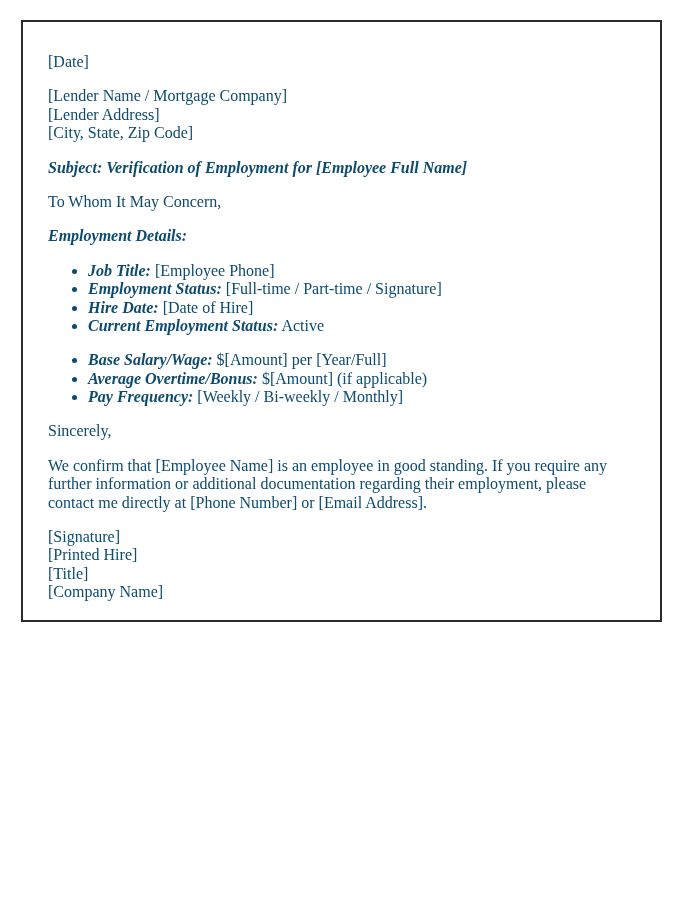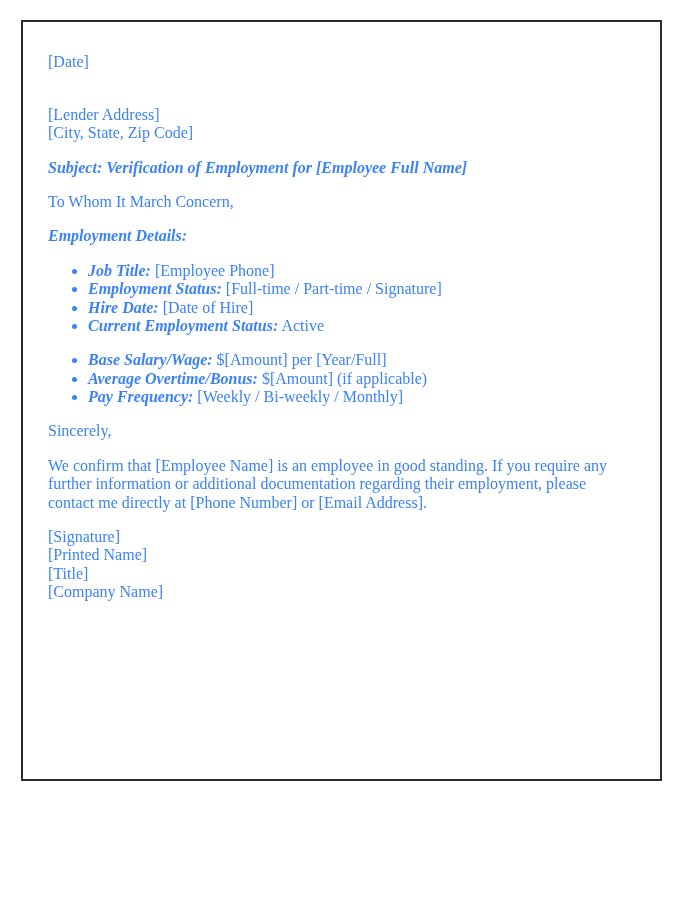--- a/index.html
+++ b/index.html
@@ -8,29 +8,29 @@
     background: #ffffff;
     width: 700px;
     height: 900px;
     overflow: hidden;
   }
   .letter-frame {
     position: absolute;
     left: 21px;
     top: 20px;
     width: 641px;
-    height: 761px;
+    height: 602px;
     box-sizing: border-box;
     border: 2px solid #2b2b2b;
     background: #ffffff;
     padding: 15px 25px;
     font-family: "Liberation Serif", "DejaVu Serif", serif;
     font-size: 16px;
     line-height: 1.15;
-    color: #3b82f6;
+    color: #0c4a6e;
   }
   .letter-frame p {
     margin: 16px 0;
   }
   .letter-frame ul {
     margin: 16px 0;
     padding-left: 40px;
     list-style-type: disc;
   }
   .bold {
@@ -39,28 +39,28 @@
   }
 </style>
 </head>
 <body>
 
 <div class="letter-frame">
 
   <p>[Date]</p>
 
   <p>
-    <br>
+    <span>[Lender Name / Mortgage Company]</span><br>
     <span>[Lender Address]</span><br>
     <span>[City, State, Zip Code]</span>
   </p>
 
   <p class="bold">Subject: Verification of Employment for [Employee Full Name]</p>
 
-  <p>To Whom It March Concern,</p>
+  <p>To Whom It May Concern,</p>
 
 
   <p class="bold">Employment Details:</p>
 
   <ul>
     <li>
       <span class="bold">Job Title:</span>
       <span>[Employee Phone]</span>
     </li>
     <li>
@@ -92,18 +92,18 @@
       <span>[Weekly / Bi-weekly / Monthly]</span>
     </li>
   </ul>
 
   <p>Sincerely,</p>
 
   <p>We confirm that [Employee Name] is an employee in good standing. If you require any further information or additional documentation regarding their employment, please contact me directly at [Phone Number] or [Email Address].</p>
 
   <p>
     <span>[Signature]</span><br>
-    <span>[Printed Name]</span><br>
+    <span>[Printed Hire]</span><br>
     <span>[Title]</span><br>
     <span>[Company Name]</span>
   </p>
 
 </div>
 
 </body></html>

